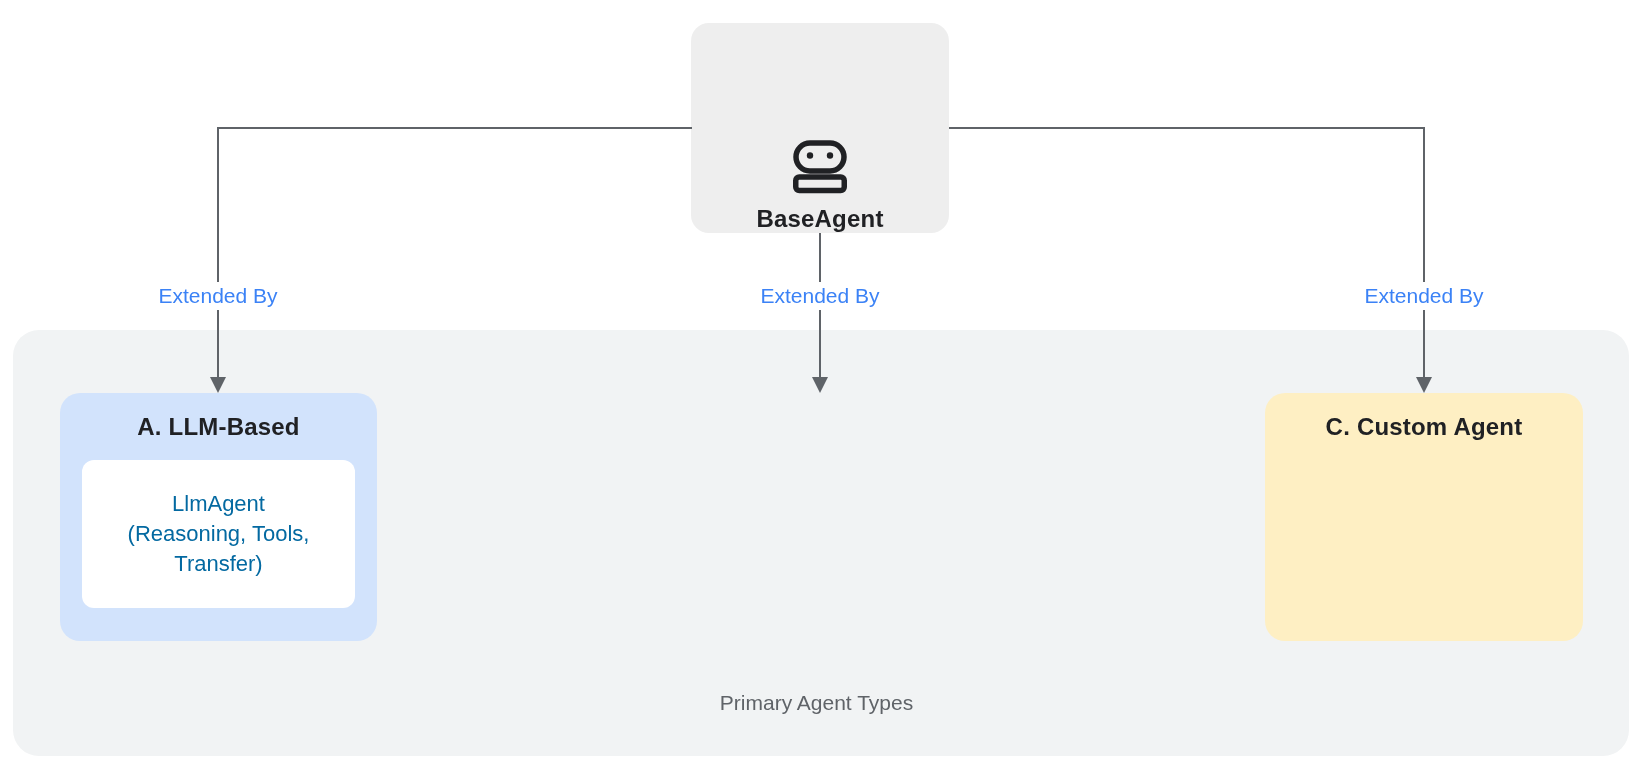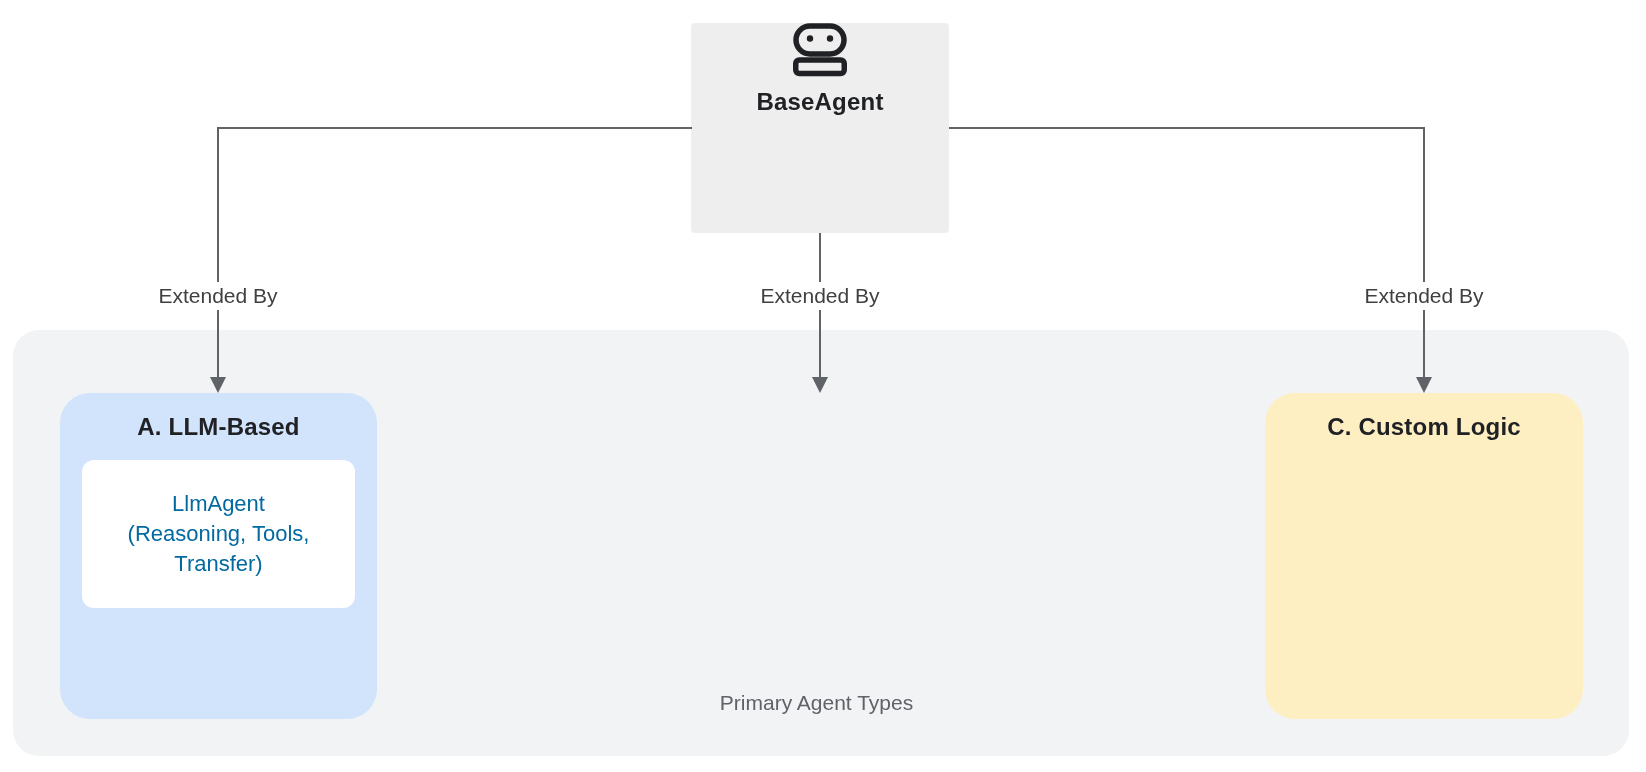--- a/index.html
+++ b/index.html
@@ -6,22 +6,22 @@
   body{
     width:1646px;height:772px;position:relative;overflow:hidden;
     background:#ffffff;
     font-family:"Liberation Sans", sans-serif;
   }
   .canvas{position:absolute;inset:0;}
 
   
   .root-box{
     position:absolute;left:691px;top:23px;width:258px;height:210px;
-    border-radius:4px;background:#eeeeee;
-    display:flex;flex-direction:column;align-items:center;justify-content:flex-start;
+    border-radius:18px;background:#eeeeee;
+    display:flex;flex-direction:column;align-items:center;justify-content:flex-end;
   }
   .root-label{
     margin-top:9px;font-size:24px;font-weight:700;color:#202124;letter-spacing:.2px;
   }
 
   
   .line{position:absolute;background:#5f6368;z-index:1;}
   .line.h{height:2px;}
   .line.v{width:2px;}
   .l-h-left  {left:217px; top:127px; width:475px;}
@@ -35,33 +35,33 @@
     border-left:8px solid transparent;border-right:8px solid transparent;
     border-top:16px solid #5f6368;
   }
   .a-left  {left:210px;}
   .a-center{left:812px;}
   .a-right {left:1416px;}
 
   
   .edge-label{
     position:absolute;top:296px;transform:translate(-50%,-50%);
-    background:#ffffff;color:#404040;font-size:21px;line-height:24px;
+    background:#ffffff;color:#3b82f6;font-size:21px;line-height:24px;
     padding:2px 9px;white-space:nowrap;z-index:3;
   }
   .e-left  {left:218px;}
   .e-center{left:820px;}
   .e-right {left:1424px;}
 
   
   .panel{
     position:absolute;left:13px;top:330px;width:1616px;height:426px;
     background:#f1f3f4;border-radius:26px;
   }
-  .group{position:absolute;top:63px;height:326px;border-radius:30px;}
+  .group{position:absolute;top:63px;height:248px;border-radius:20px;}
   .g-llm     {left:47px;  width:317px;}
   .g-workflow{left:382px; width:850px;}
   .g-custom  {left:1252px;width:318px;}
 
   .group-title{
     position:absolute;top:20px;left:0;right:0;text-align:center;
     font-size:24px;font-weight:600;color:#202124;letter-spacing:.2px;
   }
   .cards{
     position:absolute;left:22px;right:22px;top:67px;height:148px;
@@ -116,19 +116,19 @@
         <div class="card">
           <span class="multi">LlmAgent
 (Reasoning, Tools,
 Transfer)</span>
         </div>
       </div>
     </div>
 
 
     <div class="group g-custom" style="background-color: rgb(254, 239, 195);">
-      <div class="group-title">C. Custom Logic</div>
+      <div class="group-title">C. Custom Agent</div>
     </div>
 
     <div class="caption" style="color: rgb(95, 99, 104);">Primary Agent Types</div>
   </div>
 
 </div>
 
 </body></html>

